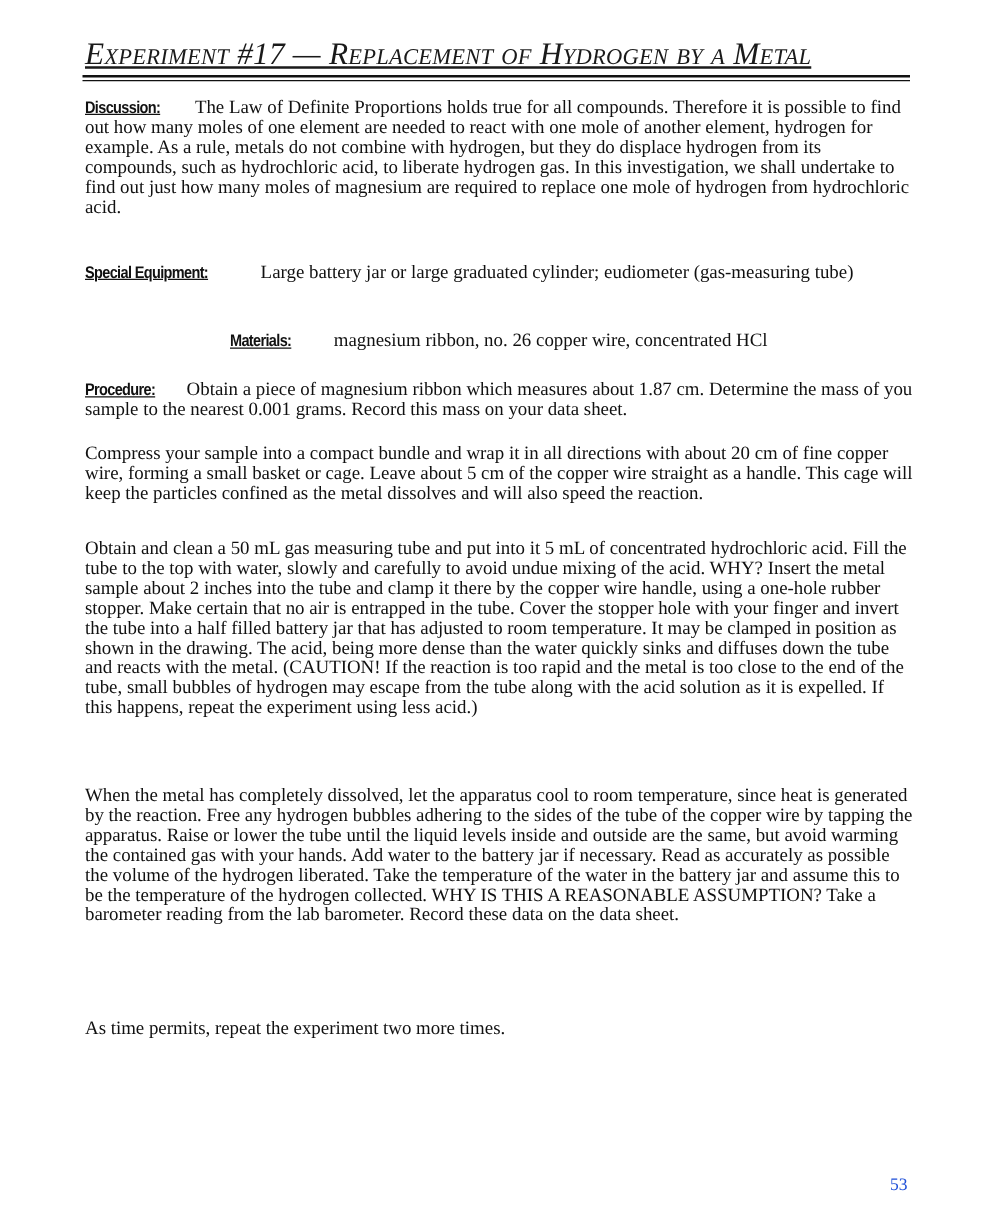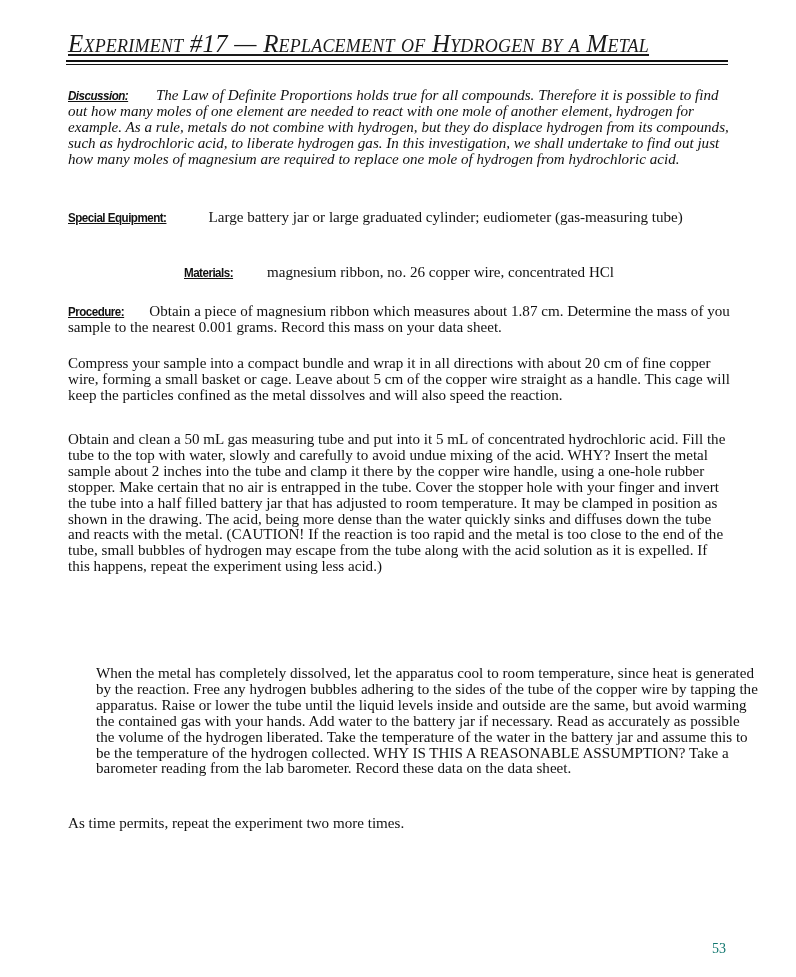--- a/index.html
+++ b/index.html
@@ -65,31 +65,31 @@
   }
   .gap1 { display: inline-block; width: 14px; }
   .gap2 { display: inline-block; width: 22px; }
   .gap3 { display: inline-block; width: 12px; }
   .para { margin: 0; }
   .page-number {
     position: absolute;
     left: 712px;
     top: 941px;
     font-size: 14px;
-    color: #0f766e;
+    color: #1d4ed8;
   }
 </style>
 </head>
 <body>
 
 <div class="page">
   <div class="title">Experiment #17 — Replacement of Hydrogen by a Metal</div>
   <div class="rule"></div>
 
-  <div class="block" style="top:88px;font-style:italic;">
+  <div class="block" style="top:78px;">
     <p class="para">
       <span class="label">Discussion:</span><span class="gap1"></span><span>The Law of Definite Proportions holds true for all compounds.  Therefore it is possible to find out how many moles of one element are needed to react with one mole of another element, hydrogen for example.  As a rule, metals do not combine with hydrogen, but they do displace hydrogen from its compounds, such as hydrochloric acid, to liberate hydrogen gas.  In this investigation, we shall undertake to find out just how many moles of magnesium are required to replace one mole of hydrogen from hydrochloric acid.</span>
     </p>
   </div>
 
   <div class="block" style="top:210px;">
     <p class="para">
       <span class="label">Special Equipment:</span><span class="gap2"></span><span>Large battery jar or large graduated cylinder; eudiometer (gas-measuring tube)</span>
     </p>
   </div>
@@ -107,21 +107,21 @@
   </div>
 
   <div class="block" style="top:356px;">
     <p class="para">Compress your sample into a compact bundle and wrap it in all directions with about 20 cm of fine copper wire, forming a small basket or cage.  Leave about 5 cm of the copper wire straight as a handle.  This cage will keep the particles confined as the metal dissolves and will also speed the reaction.</p>
   </div>
 
   <div class="block" style="top:432px;">
     <p class="para">Obtain and clean a 50 mL gas measuring tube and put into it 5 mL of concentrated hydrochloric acid.  Fill the tube to the top with water, slowly and carefully to avoid undue mixing of the acid.  WHY?  Insert the metal sample about 2 inches into the tube and clamp it there by the copper wire handle, using a one-hole rubber stopper.  Make certain that no air is entrapped in the tube.  Cover the stopper hole with your finger and invert the tube into a half filled battery jar that has adjusted to room temperature.  It may be clamped in position as shown in the drawing.  The acid, being more dense than the water quickly sinks and diffuses down the tube and reacts with the metal.  (CAUTION!  If the reaction is too rapid and the metal is too close to the end of the tube, small bubbles of hydrogen may escape from the tube along with the acid solution as it is expelled.  If this happens, repeat the experiment using less acid.)</p>
   </div>
 
-  <div class="block" style="top:666px;margin-left:28px;">
+  <div class="block" style="top:630px;">
     <p class="para">When the metal has completely dissolved, let the apparatus cool to room temperature, since heat is generated by the reaction.  Free any hydrogen bubbles adhering to the sides of the tube of the copper wire by tapping the apparatus.  Raise or lower the tube until the liquid levels inside and outside are the same, but avoid warming the contained gas with your hands.  Add water to the battery jar if necessary.  Read as accurately as possible the volume of the hydrogen liberated.  Take the temperature of the water in the battery jar and assume this to be the temperature of the hydrogen collected.  WHY IS THIS A REASONABLE ASSUMPTION?  Take a barometer reading from the lab barometer.  Record these data on the data sheet.</p>
   </div>
 
   <div class="block" style="top:776px;margin-top:40px;">
     <p class="para">As time permits, repeat the experiment two more times.</p>
   </div>
 </div>
 
 <div class="page-number">53</div>
 

